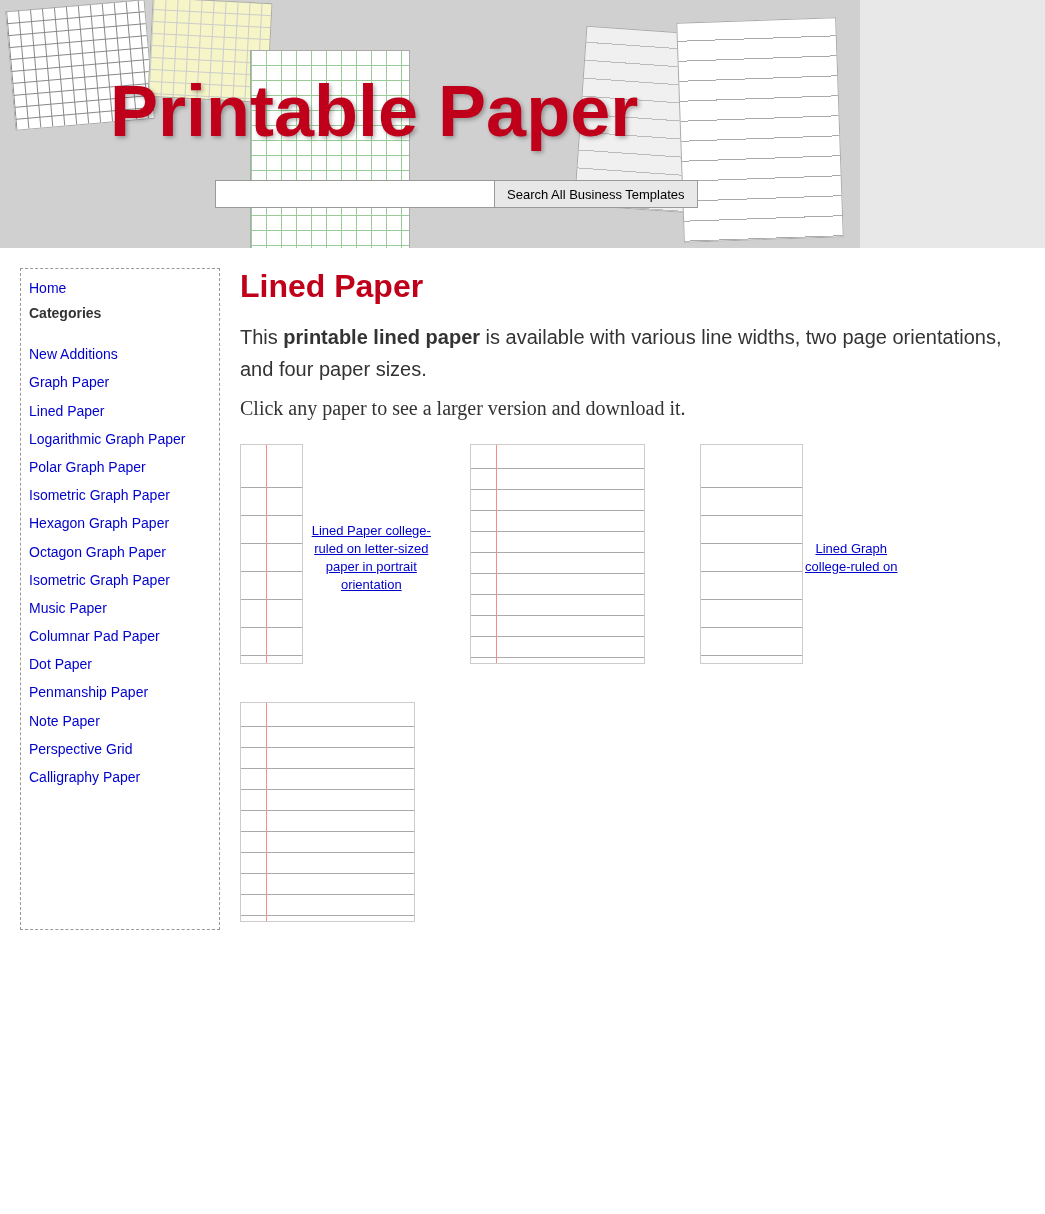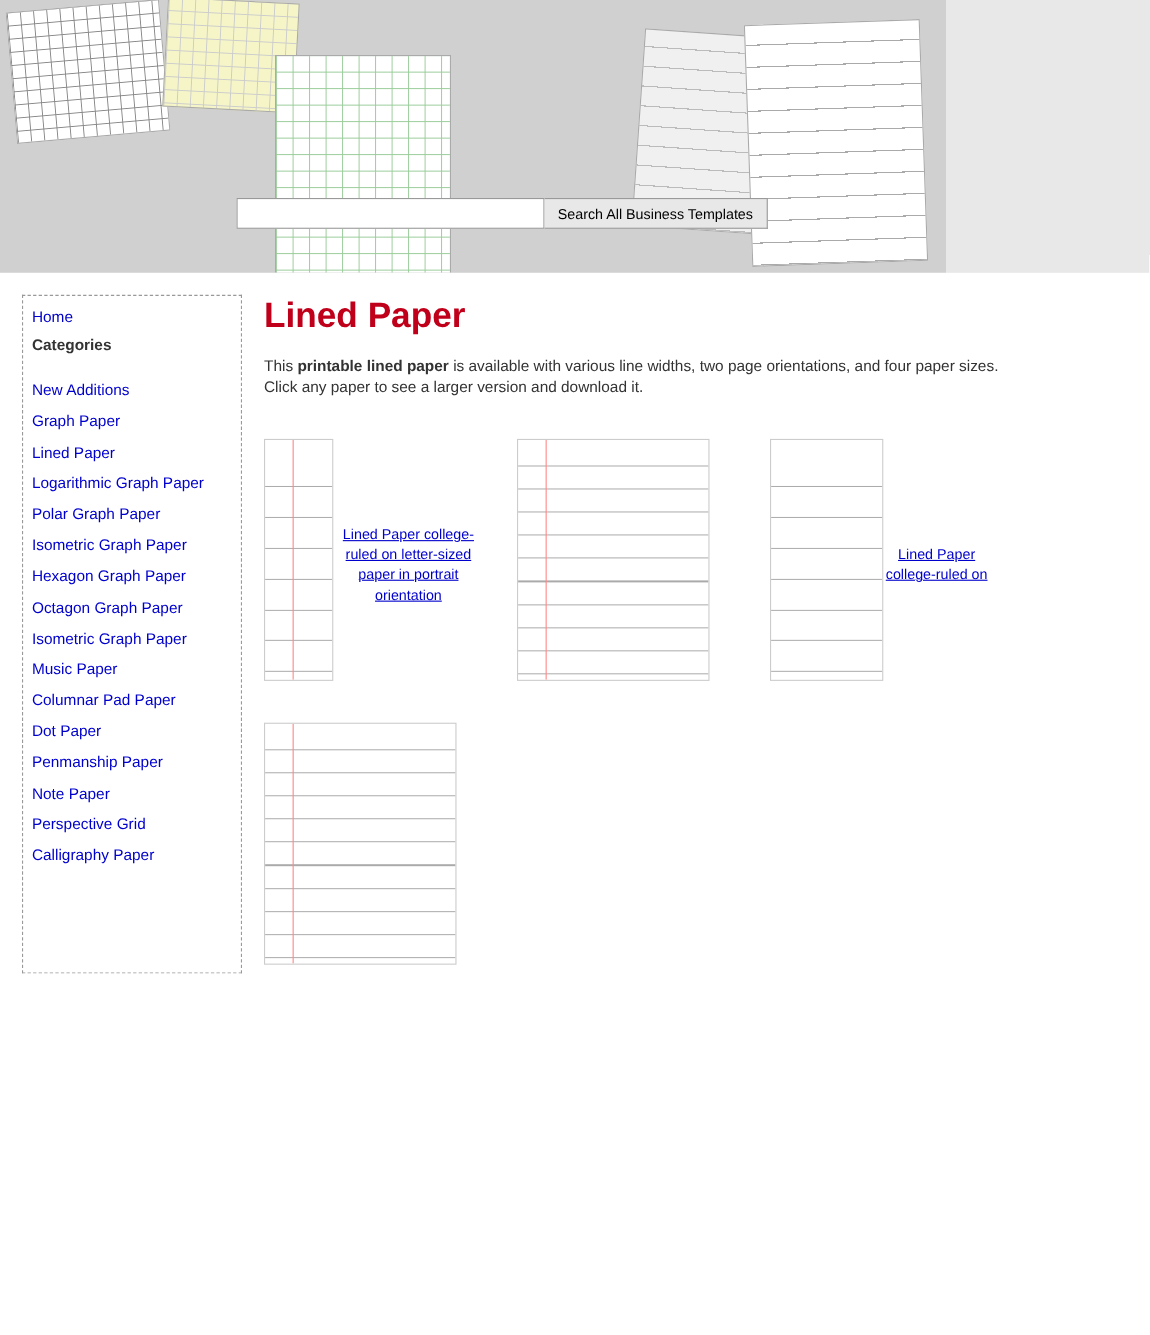--- a/index.html
+++ b/index.html
@@ -120,29 +120,30 @@
     #main {
       flex: 1;
     }
     #page-title {
       font-size: 32px;
       font-weight: bold;
       color: #c0001a;
       margin-bottom: 16px;
     }
     #description {
-      font-size: 14px;
+      font-size: 20px;
       line-height: 1.6;
-      margin-bottom: 0;
+      margin-bottom: 12px;
       max-width: 780px;
     }
     #description strong { font-weight: bold; }
     #click-text {
-      font-size: 14px;
-      margin-bottom: 40px;
+      font-size: 20px;
+      margin-bottom: 24px;
+      font-family: Liberation Serif, serif;
     }
 
     
     .paper-grid {
       display: flex;
       flex-wrap: wrap;
       gap: 30px;
     }
     .paper-item {
       display: flex;
@@ -244,20 +245,21 @@
 <body>
 
 <div id="header">
   <div id="header-bg">
     <div class="header-paper hp1"></div>
     <div class="header-paper hp2"></div>
     <div class="header-paper hp3"></div>
     <div class="header-paper hp4"></div>
     <div class="header-paper hp5"></div>
   </div>
+  <div id="header-title">Printable Paper</div>
   <div id="search-area">
     <input id="search-input" type="text" placeholder="" style="">
     <button id="search-button">Search All Business Templates</button>
   </div>
 </div>
 
 <div id="content-area">
 
   <div id="sidebar">
     <a class="home-link">Home</a>
@@ -294,21 +296,21 @@
 
     <div class="paper-item">
           <div class="paper-thumb college-ruled"></div>
           <div class="paper-caption">Lined Paper college-ruled on letter-sized paper in portrait orientation</div>
         </div>
         <div class="paper-item">
           <div class="paper-thumb narrow-ruled"></div>
         </div>
         <div class="paper-item">
           <div class="paper-thumb college-ruled-2"></div>
-          <div class="paper-caption">Lined Paper college-ruled on</div>
+          <div class="paper-caption">Lined Graph college-ruled on</div>
         </div>
         <div class="paper-item">
           <div class="paper-thumb narrow-ruled-2"></div>
           <div class="paper-caption"></div>
         </div>
       </div>
   </div>
 
 </div>
 

